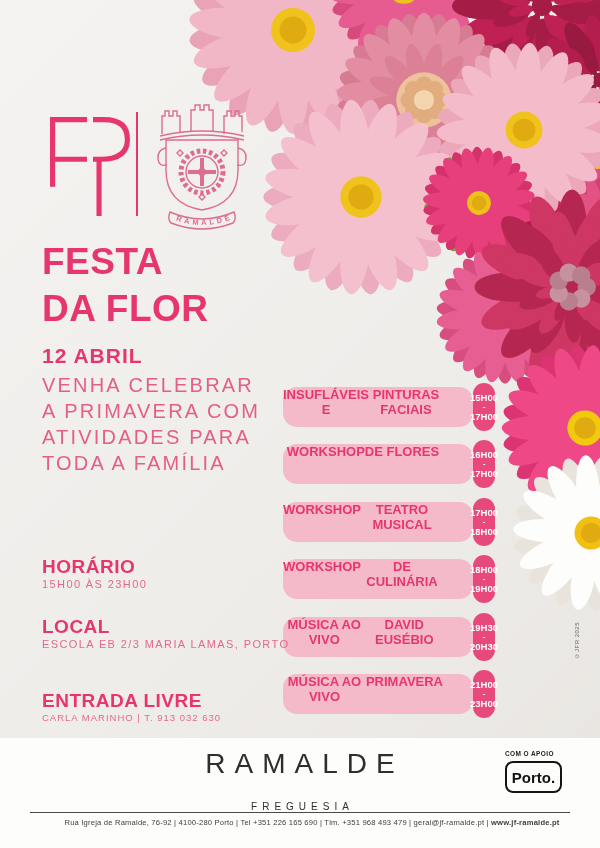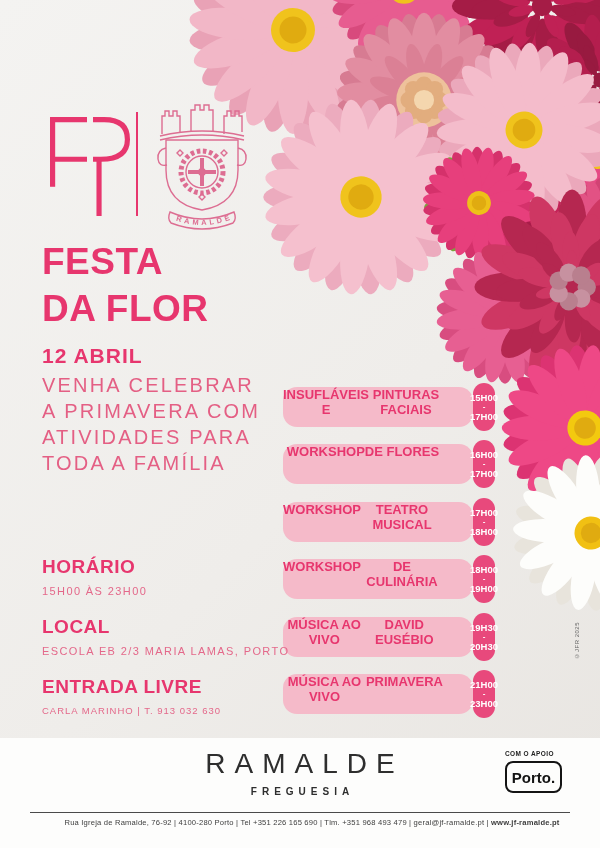--- a/index.html
+++ b/index.html
@@ -24,30 +24,30 @@
   .pill-label{position:absolute;left:0;top:4px;width:190px;height:40px;background:#f5bac9;border-radius:14px;
               display:flex;flex-direction:row;justify-content:center;text-align:center;
               padding-right:30px;box-sizing:border-box;color:#e7366e;font-weight:800;font-size:13px;line-height:15px;}
   .pill-time{position:absolute;right:0;top:0;width:22px;height:48px;background:#e8497c;border-radius:12px;
              display:flex;flex-direction:column;justify-content:center;align-items:center;
              color:#fff;font-weight:700;font-size:9.5px;line-height:11px;}
   .pill-time .dash{font-size:8px;line-height:8px;}
   
   .info-block{position:absolute;left:42px;}
   .info-heading{color:#e7366e;font-size:19px;font-weight:900;letter-spacing:0.5px;}
-  .info-detail{color:#e4688a;font-size:11px;font-weight:500;letter-spacing:1.4px;margin-top:7px;}
+  .info-detail{color:#e4688a;font-size:11px;font-weight:500;letter-spacing:1.4px;}
   .info-detail.small{font-size:9.5px;letter-spacing:1px;}
   
   .credit{position:absolute;left:574px;top:622px;writing-mode:vertical-rl;transform:rotate(180deg);
           font-size:6px;color:#666;letter-spacing:0.5px;}
   
   .bottom-band{position:absolute;left:0;top:738px;width:600px;height:110px;background:#fdfdfc;}
   .brand{position:absolute;left:150px;top:10px;width:300px;text-align:center;color:#2e2e2e;}
   .brand-name{font-size:28px;font-weight:300;letter-spacing:9px;text-indent:9px;}
-  .brand-sub{font-size:10px;font-weight:700;letter-spacing:5px;text-indent:5px;margin-top:6px;}
+  .brand-sub{font-size:10px;font-weight:400;letter-spacing:5px;text-indent:5px;margin-top:21px;}
   .support{position:absolute;left:505px;top:12px;width:62px;}
   .support-label{font-size:6.5px;font-weight:700;letter-spacing:0.4px;color:#222;}
   .support-logo{margin-top:4px;border:2.5px solid #141414;border-radius:8px;width:53px;height:28px;
                 display:flex;align-items:center;justify-content:center;font-size:15px;font-weight:800;color:#141414;}
   .footer-divider{position:absolute;left:30px;top:74px;width:540px;height:1px;background:#4a4a4a;}
   .footer-text{position:absolute;left:0;top:80px;width:600px;text-align:center;font-size:7.6px;
                letter-spacing:0.2px;color:#3d3d3d;font-weight:500;margin-left:12px;}
   .footer-text b{font-weight:800;}
 </style>
 </head>
@@ -773,21 +773,21 @@
   </div>
 
   <div class="info-block" style="top:556px">
     <div class="info-heading">HORÁRIO</div>
     <div class="info-detail">15H00 ÀS 23H00</div>
   </div>
   <div class="info-block" style="top:616px">
     <div class="info-heading">LOCAL</div>
     <div class="info-detail">ESCOLA EB 2/3 MARIA LAMAS, PORTO</div>
   </div>
-  <div class="info-block" style="top:676px">
+  <div class="info-block" style="top:690px">
     <div class="info-heading">ENTRADA LIVRE</div>
     <div class="info-detail small">CARLA MARINHO | T. 913 032 630</div>
   </div>
 
   <div class="credit">©JFR 2025</div>
 
   <div class="bottom-band">
     <div class="brand">
       <div class="brand-name">RAMALDE</div>
       <div class="brand-sub">FREGUESIA</div>

